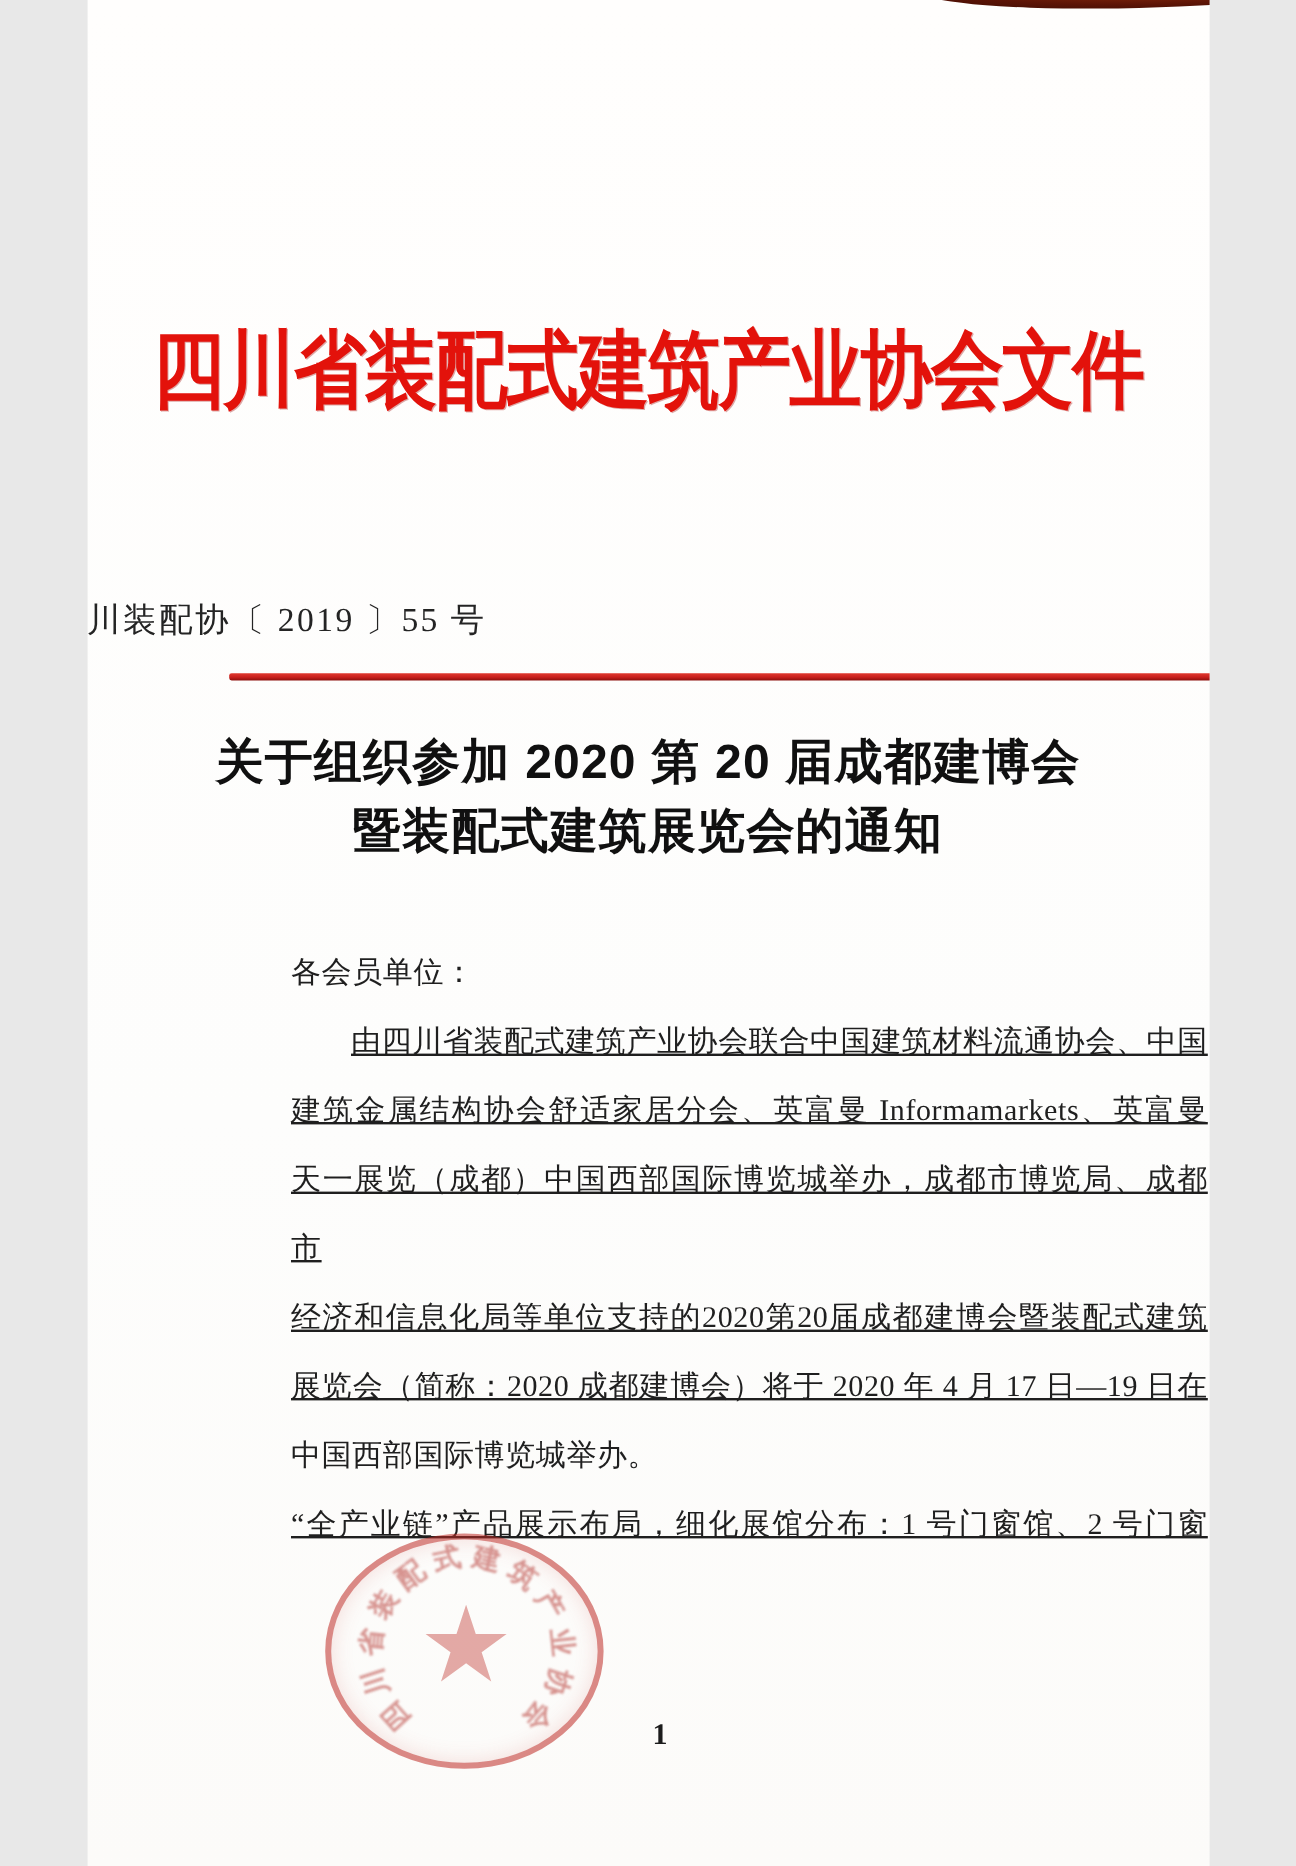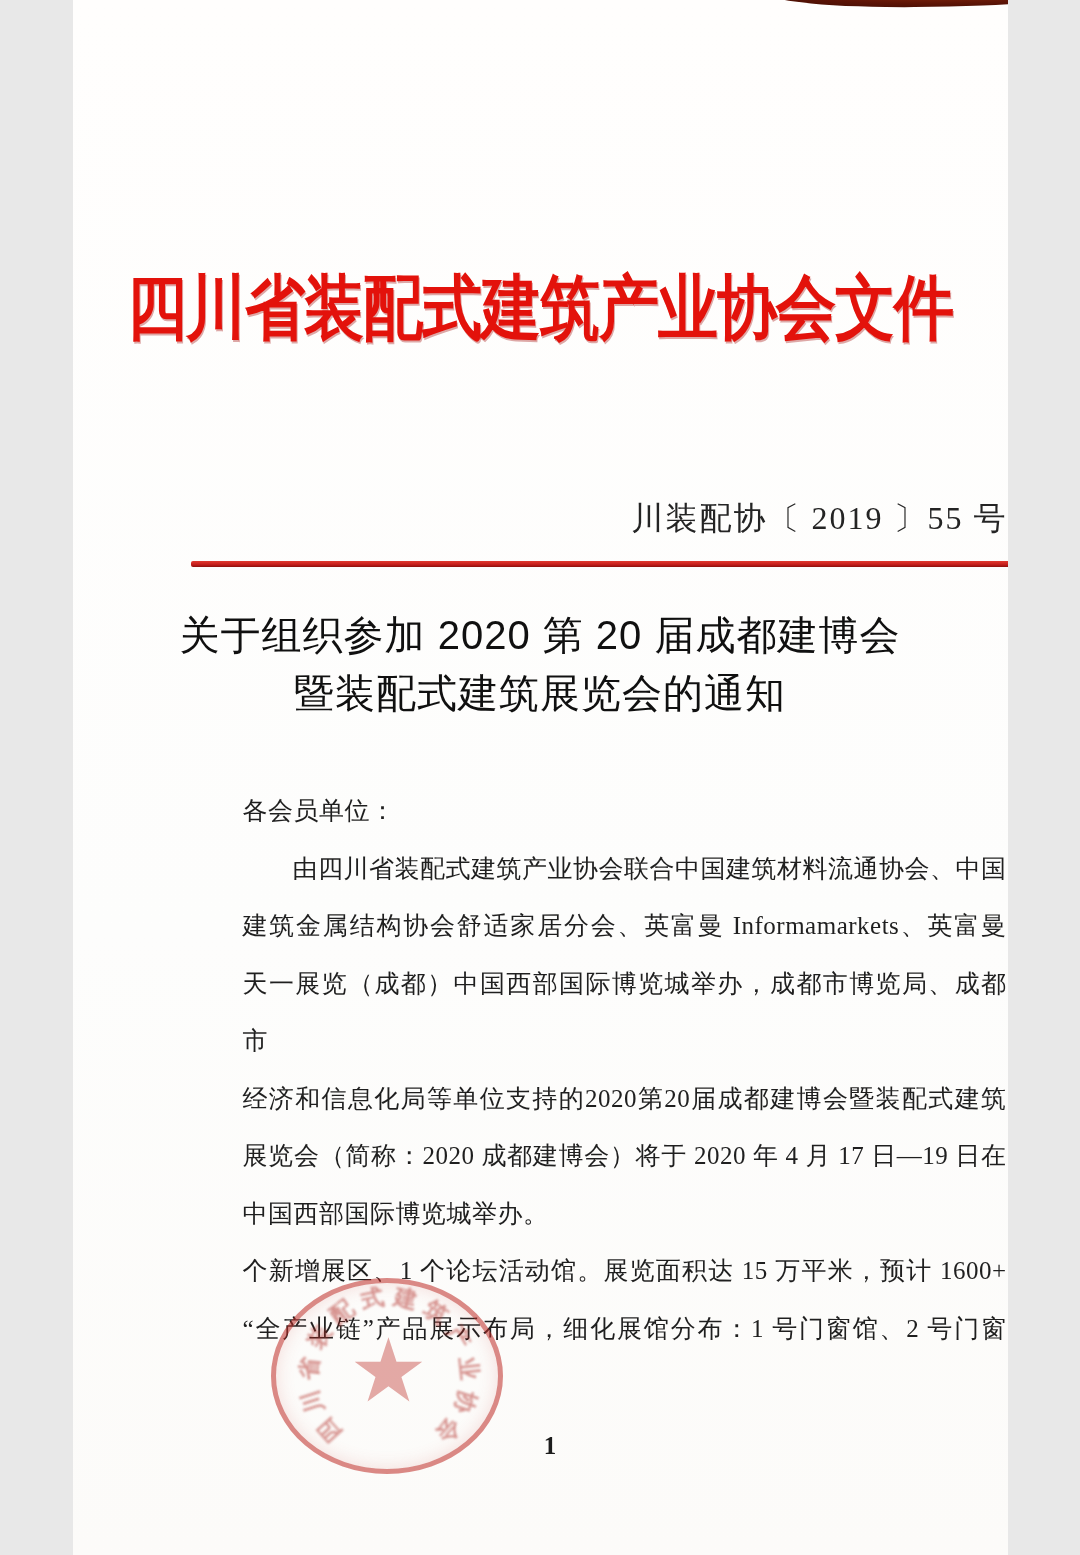--- a/index.html
+++ b/index.html
@@ -38,23 +38,23 @@
     transform: scaleY(1.18);
     transform-origin: center top;
     text-shadow: 1px 1px 0 rgba(160, 10, 5, 0.35);
     white-space: nowrap;
   }
   .doc-number {
     position: absolute;
     top: 498px;
     left: 0;
     width: 100%;
-    text-align: right;
+    text-align: left;
     color: #242424;
-    font-size: 32px;
+    font-size: 28px;
     letter-spacing: 2px;
     line-height: 40px;
     white-space: nowrap;
   }
   .red-line {
     position: absolute;
     top: 561px;
     left: 118px;
     width: 845px;
     height: 6px;
@@ -62,40 +62,41 @@
     border-radius: 2px;
   }
   .doc-title {
     position: absolute;
     top: 606px;
     left: 0;
     width: 100%;
     text-align: center;
     color: #101010;
     font-family: "Liberation Sans", sans-serif;
-    font-weight: 400;
+    font-weight: 700;
     font-size: 40px;
     line-height: 58px;
     letter-spacing: 1px;
   }
   .body-text {
     position: absolute;
     top: 782px;
     left: 170px;
     width: 764px;
     color: #1f1f1f;
     font-size: 25px;
     line-height: 57.5px;
     letter-spacing: 0.5px;
   }
   .line { width: 100%; white-space: nowrap; }
   .line.just {
     white-space: normal;
     text-align: justify;
     text-align-last: justify;
+    text-decoration: underline;
   }
   .line.ind { text-indent: 2em; }
   .page-number {
     position: absolute;
     top: 1432px;
     left: 10px;
     width: 100%;
     text-align: center;
     color: #1c1c1c;
     font-size: 25px;
@@ -153,21 +154,20 @@
   </div>
 
   <div class="body-text">
     <div class="line">各会员单位：</div>
     <div class="line just ind">由四川省装配式建筑产业协会联合中国建筑材料流通协会、中国</div>
     <div class="line just">建筑金属结构协会舒适家居分会、英富曼 Informamarkets、英富曼</div>
     <div class="line just">天一展览（成都）中国西部国际博览城举办，成都市博览局、成都市</div>
     <div class="line just">经济和信息化局等单位支持的2020第20届成都建博会暨装配式建筑</div>
     <div class="line just">展览会（简称：2020 成都建博会）将于 2020 年 4 月 17 日—19 日在</div>
     <div class="line">中国西部国际博览城举办。</div>
-    <div class="line just">个新增展区、1 个论坛活动馆。展览面积达 15 万平米，预计 1600+</div>
     <div class="line just">“全产业链”产品展示布局，细化展馆分布：1 号门窗馆、2 号门窗</div>
   </div>
 
   <div class="seal">
     <span class="seal-star">★</span>
   <span class="seal-char" style="transform: translate(-50%, -50%) rotate(-132deg) translateY(-80px);">四</span>
       <span class="seal-char" style="transform: translate(-50%, -50%) rotate(-108deg) translateY(-80px);">川</span>
       <span class="seal-char" style="transform: translate(-50%, -50%) rotate(-84deg) translateY(-80px);">省</span>
       <span class="seal-char" style="transform: translate(-50%, -50%) rotate(-60deg) translateY(-80px);">装</span>
       <span class="seal-char" style="transform: translate(-50%, -50%) rotate(-36deg) translateY(-80px);">配</span>

